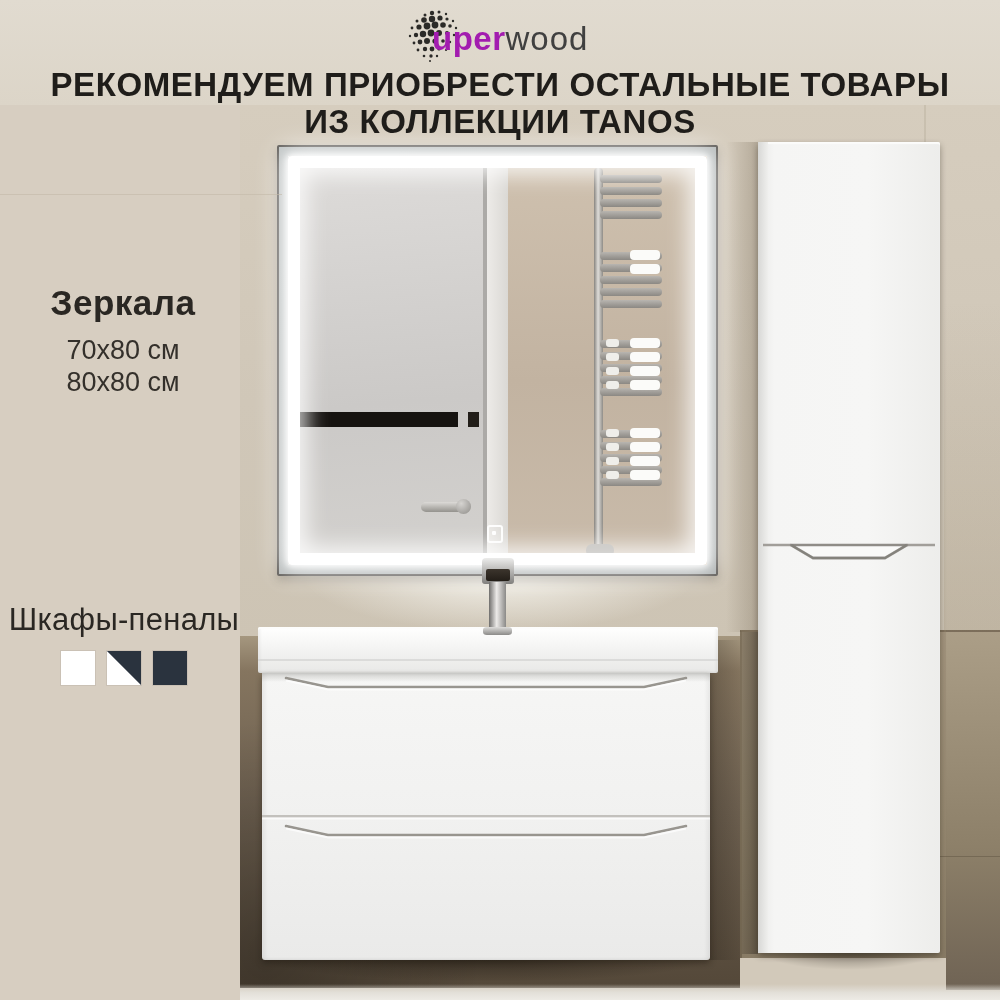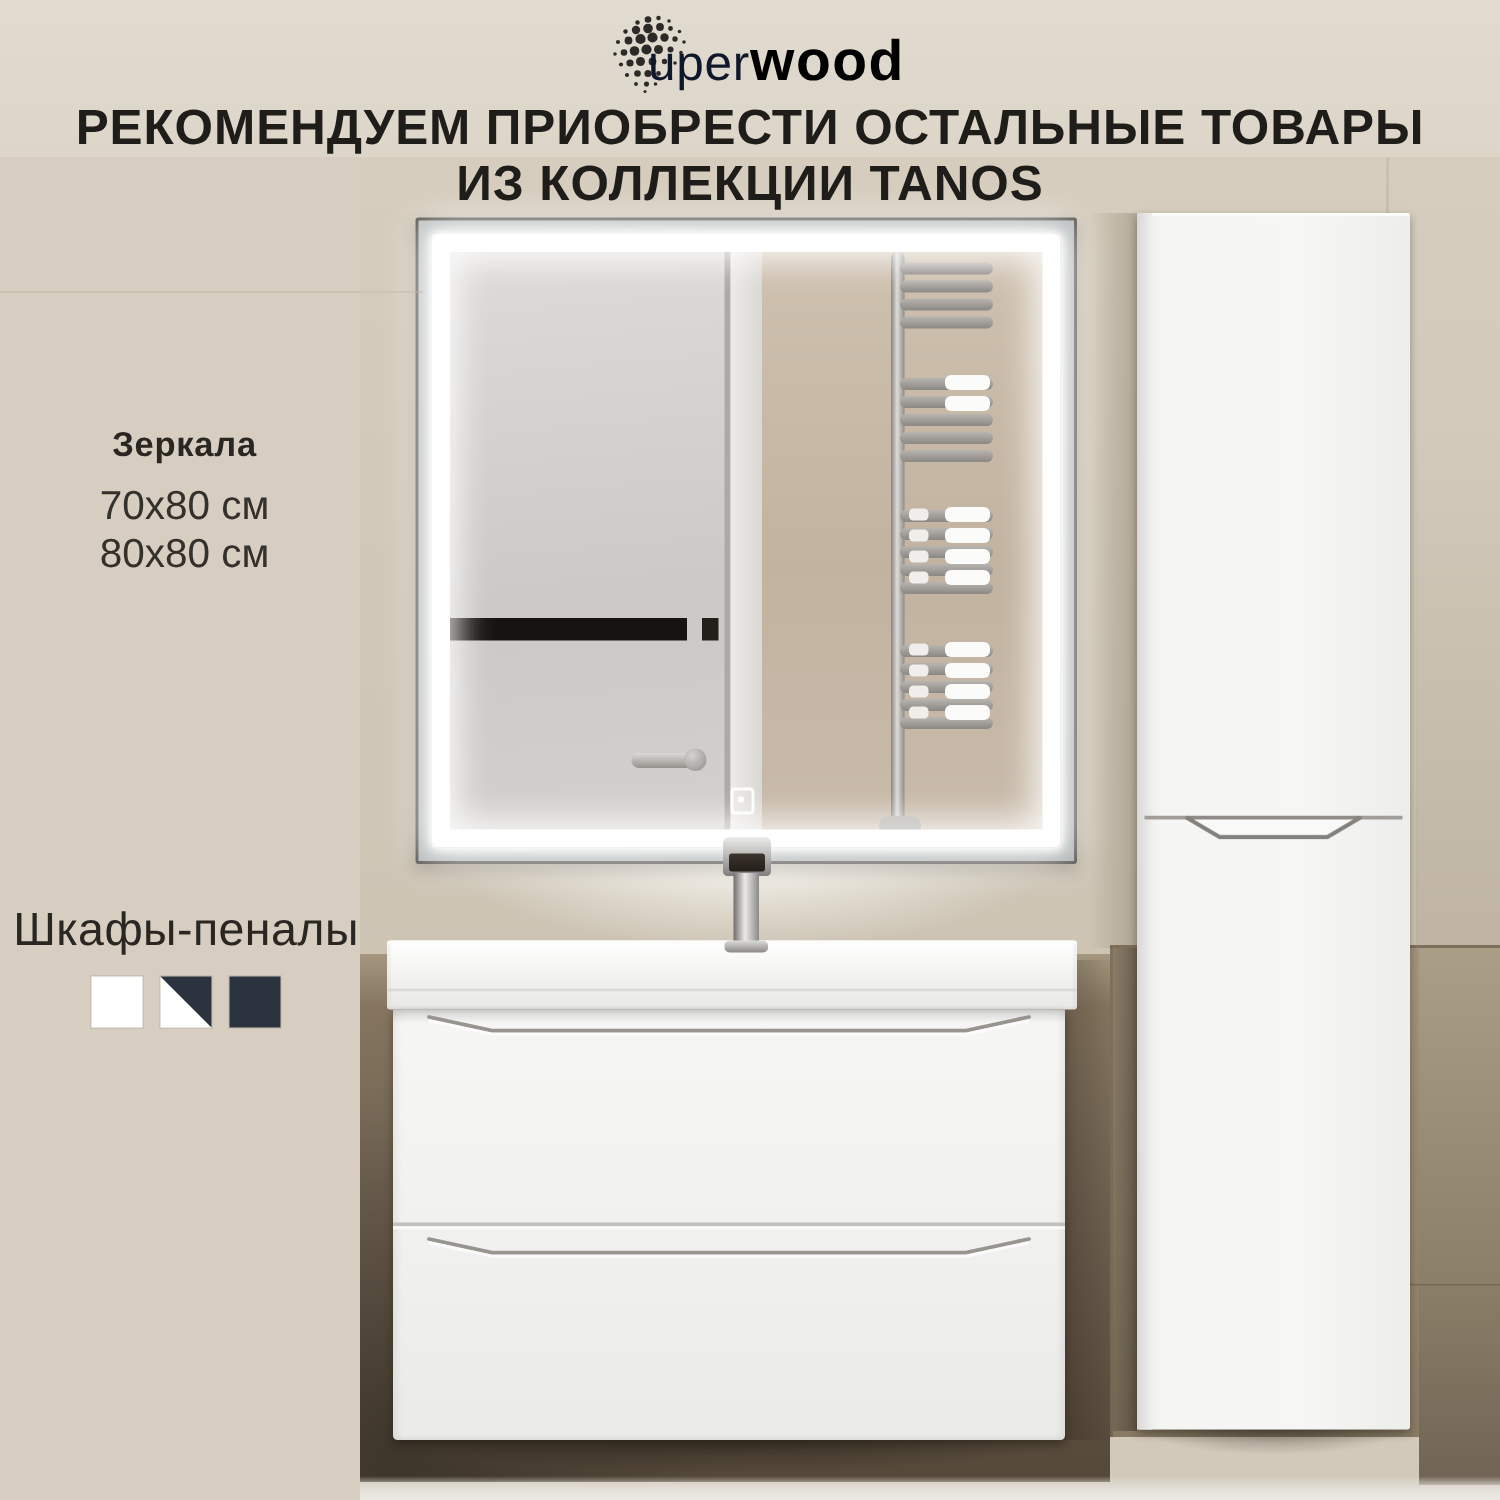--- a/index.html
+++ b/index.html
@@ -104,28 +104,28 @@
   .cab-side{left:758px;top:142px;width:10px;height:811px;
     background:linear-gradient(90deg,#d8d8d6,#efefed);z-index:6;}
   .cab-handle{left:758px;top:530px;z-index:6;}
 
   
   .left-panel{left:0;top:105px;width:240px;height:895px;background:#d7cec1;z-index:7;}
 
   .logo{left:404px;top:10px;height:54px;z-index:10;}
   .logo-dots{position:absolute;left:0;top:-2px;}
   .logo-text{position:absolute;left:28px;top:10px;white-space:nowrap;}
-  .logo-bold{font-size:33px;font-weight:normal;letter-spacing:.5px;color:#0f172a;}
-  .logo-light{font-size:38px;font-weight:bold;letter-spacing:1px;color:#000000;}
+  .logo-bold{font-size:33px;font-weight:bold;letter-spacing:.5px;color:#a21caf;}
+  .logo-light{font-size:33px;font-weight:normal;letter-spacing:1px;color:#404040;}
 
   .headline{left:0;top:66px;width:1000px;text-align:center;z-index:10;
     font-weight:bold;font-size:33px;line-height:37px;letter-spacing:.6px;color:#1f1d1a;}
 
   .mirrors-block{left:0;top:283px;width:246px;text-align:center;z-index:8;color:#2a2723;}
-  .mirrors-title{font-size:23px;font-weight:bold;letter-spacing:.5px;margin-bottom:11px;}
+  .mirrors-title{font-size:35px;font-weight:bold;letter-spacing:.5px;margin-bottom:11px;}
   .size-item{font-size:27px;line-height:32px;color:#34302b;}
 
   .cabinets-block{left:0;top:602px;width:248px;text-align:center;z-index:8;color:#2a2723;}
   .cabinets-title{font-size:31px;font-weight:normal;letter-spacing:.3px;}
   .cabinets-subtitle{font-size:26px;margin-top:6px;color:#3b3732;}
   .swatch-row{margin-top:13px;display:flex;justify-content:center;gap:12px;}
   .swatch{width:34px;height:34px;box-shadow:0 0 0 1px rgba(0,0,0,.06);}
   .swatch-white{background:#ffffff;}
   .swatch-split{background:linear-gradient(45deg,#ffffff 49.2%,#2a333e 50.6%);}
   .swatch-dark{background:#2a333e;}

